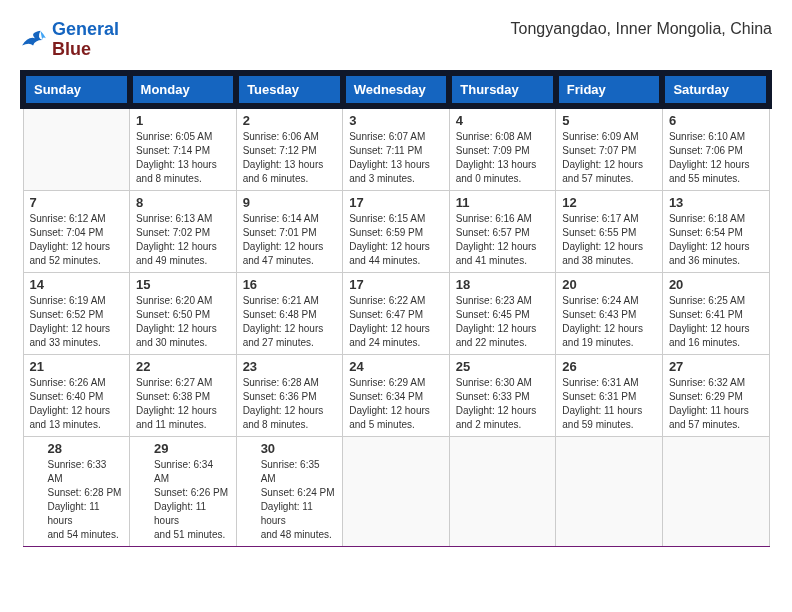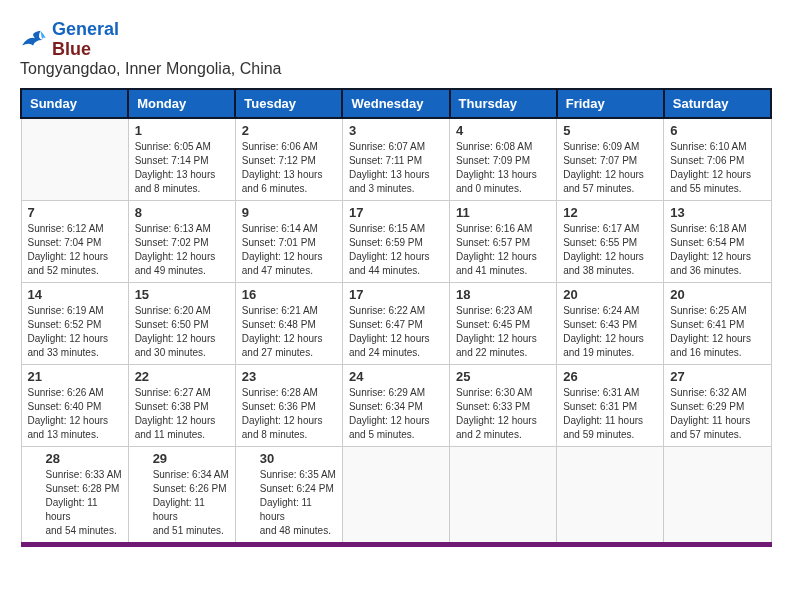--- a/index.html
+++ b/index.html
@@ -8,21 +8,20 @@
       background: #fff;
       width: 792px;
       min-height: 612px;
       padding: 20px;
     }
     .header {
       display: flex;
       align-items: flex-start;
       justify-content: space-between;
       margin-bottom: 10px;
-      flex-direction: column;
     }
     .logo {
       display: flex;
       align-items: center;
       gap: 4px;
     }
     .logo-bird {
       width: 28px;
       height: 22px;
     }
@@ -43,21 +42,21 @@
       width: 100%;
       border-collapse: collapse;
       border: 1px solid #ccc;
     }
     .calendar th {
       background-color: #1565c0;
       color: #fff;
       text-align: left;
       padding: 6px 8px;
       font-size: 13px;
-      border: 2px solid #0f172a;
+      border: 6px solid #0f172a;
     }
     .calendar td {
       vertical-align: top;
       border: 1px solid #ccc;
       padding: 4px 6px;
       width: calc(100% / 7);
       min-height: 80px;
       font-size: 10.5px;
       color: #333;
     }
@@ -69,21 +68,21 @@
     }
     .day-info {
       font-size: 10px;
       line-height: 1.4;
       color: #333;
     }
     .empty-cell {
       background: #f9f9f9;
     }
     tr:last-child td {
-      border-bottom: 5px solid #701a75;
+      border-bottom: 1px solid #701a75;
       padding-left: 24px;
     }
   </style>
 </head>
 <body>
 
 <div class="header">
   <div class="logo">
     <svg class="logo-bird" viewBox="0 0 30 24" fill="none" xmlns="http://www.w3.org/2000/svg">
       <path d="M2 18 Q8 8 16 10 Q10 4 22 2 Q18 10 24 12 Q16 12 14 18 Q10 14 2 18Z" fill="#1565c0"></path>

